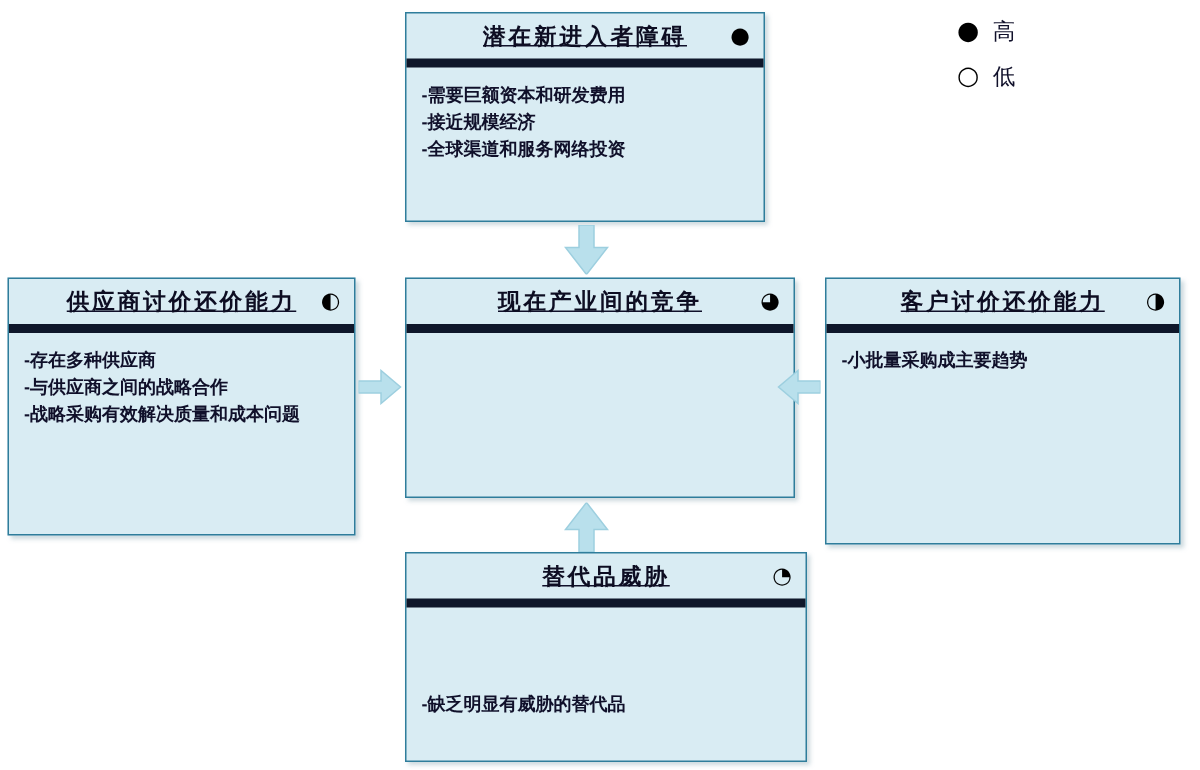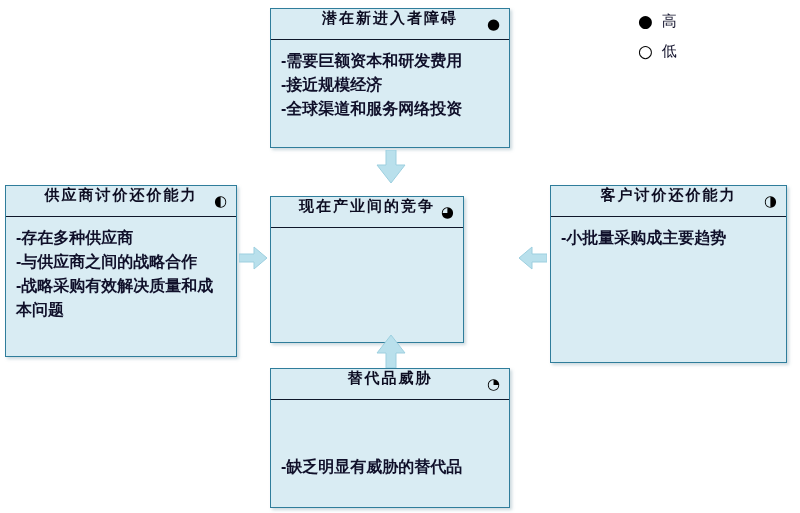--- a/index.html
+++ b/index.html
@@ -17,24 +17,25 @@
     position:absolute;
     background:#d9ecf3;
     border:1px solid #2f7d9b;
     box-shadow:2px 2px 3px rgba(110,145,160,0.35);
     box-sizing:border-box;
   }
 
   .box-title-row {
     position:relative;
     height:30px;
-    border-bottom:1px solid #0f172a;
+    border-bottom:6px solid #0f172a;
     display:flex;
-    align-items:flex-start;
+    align-items:center;
     justify-content:center;
+    text-decoration:underline;
   }
 
   .box-title {
     font-weight:bold;
     font-size:15px;
     letter-spacing:2px;
     color:#0d0d22;
     white-space:nowrap;
   }
 
@@ -44,32 +45,32 @@
     top:50%;
     transform:translateY(-50%);
     font-family:"DejaVu Sans",sans-serif;
     font-size:15px;
     line-height:1;
     color:#000000;
   }
 
   .box-items { padding:9px 8px 8px 10px; }
   .force-item {
-    font-size:16px;
+    font-size:12px;
     font-weight:bold;
     line-height:1.5;
     color:#10102a;
   }
 
   
   .box-top    { left:270px; top:8px;   width:240px; height:140px; }
   .box-left   { left:5px;   top:185px; width:232px; height:172px; }
-  .box-center { left:270px; top:196px; width:194px; height:147px; }
+  .box-center { left:270px; top:185px; width:260px; height:147px; }
   .box-right  { left:550px; top:185px; width:237px; height:178px; }
-  .box-bottom { left:270px; top:368px; width:240px; height:140px; }
+  .box-bottom { left:270px; top:368px; width:268px; height:140px; }
 
   .box-bottom .box-items { padding-top:55px; }
 
   
   .legend {
     position:absolute;
     left:638px;
     top:12px;
   }
   .legend-row {

